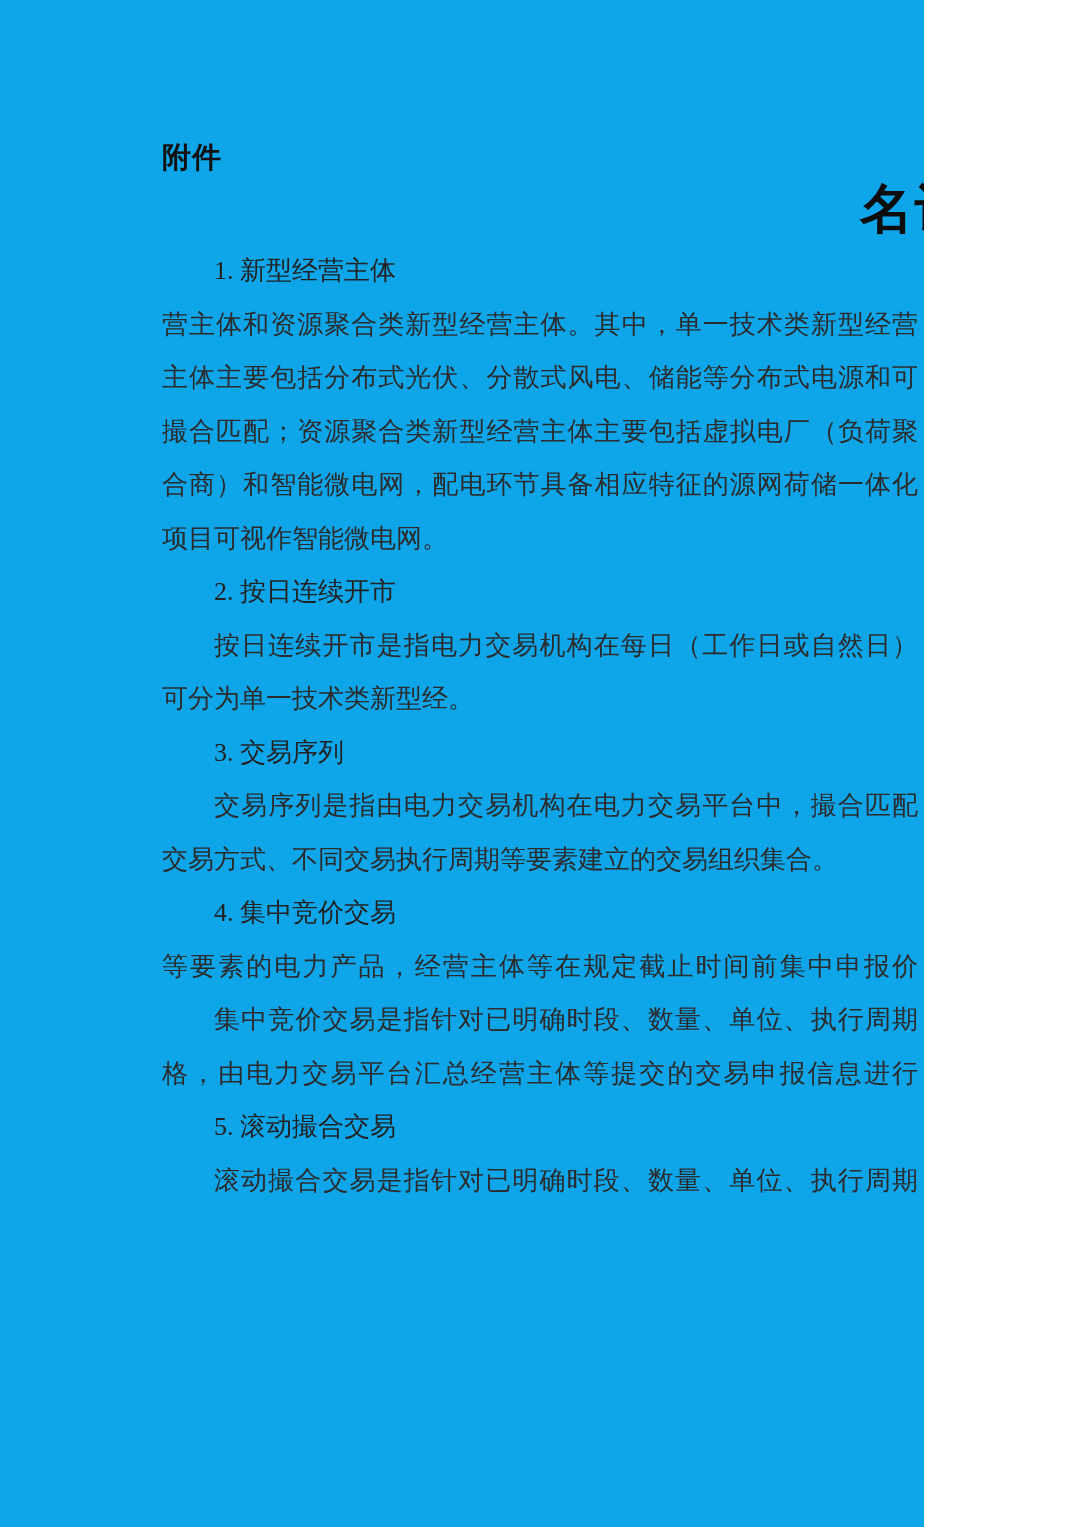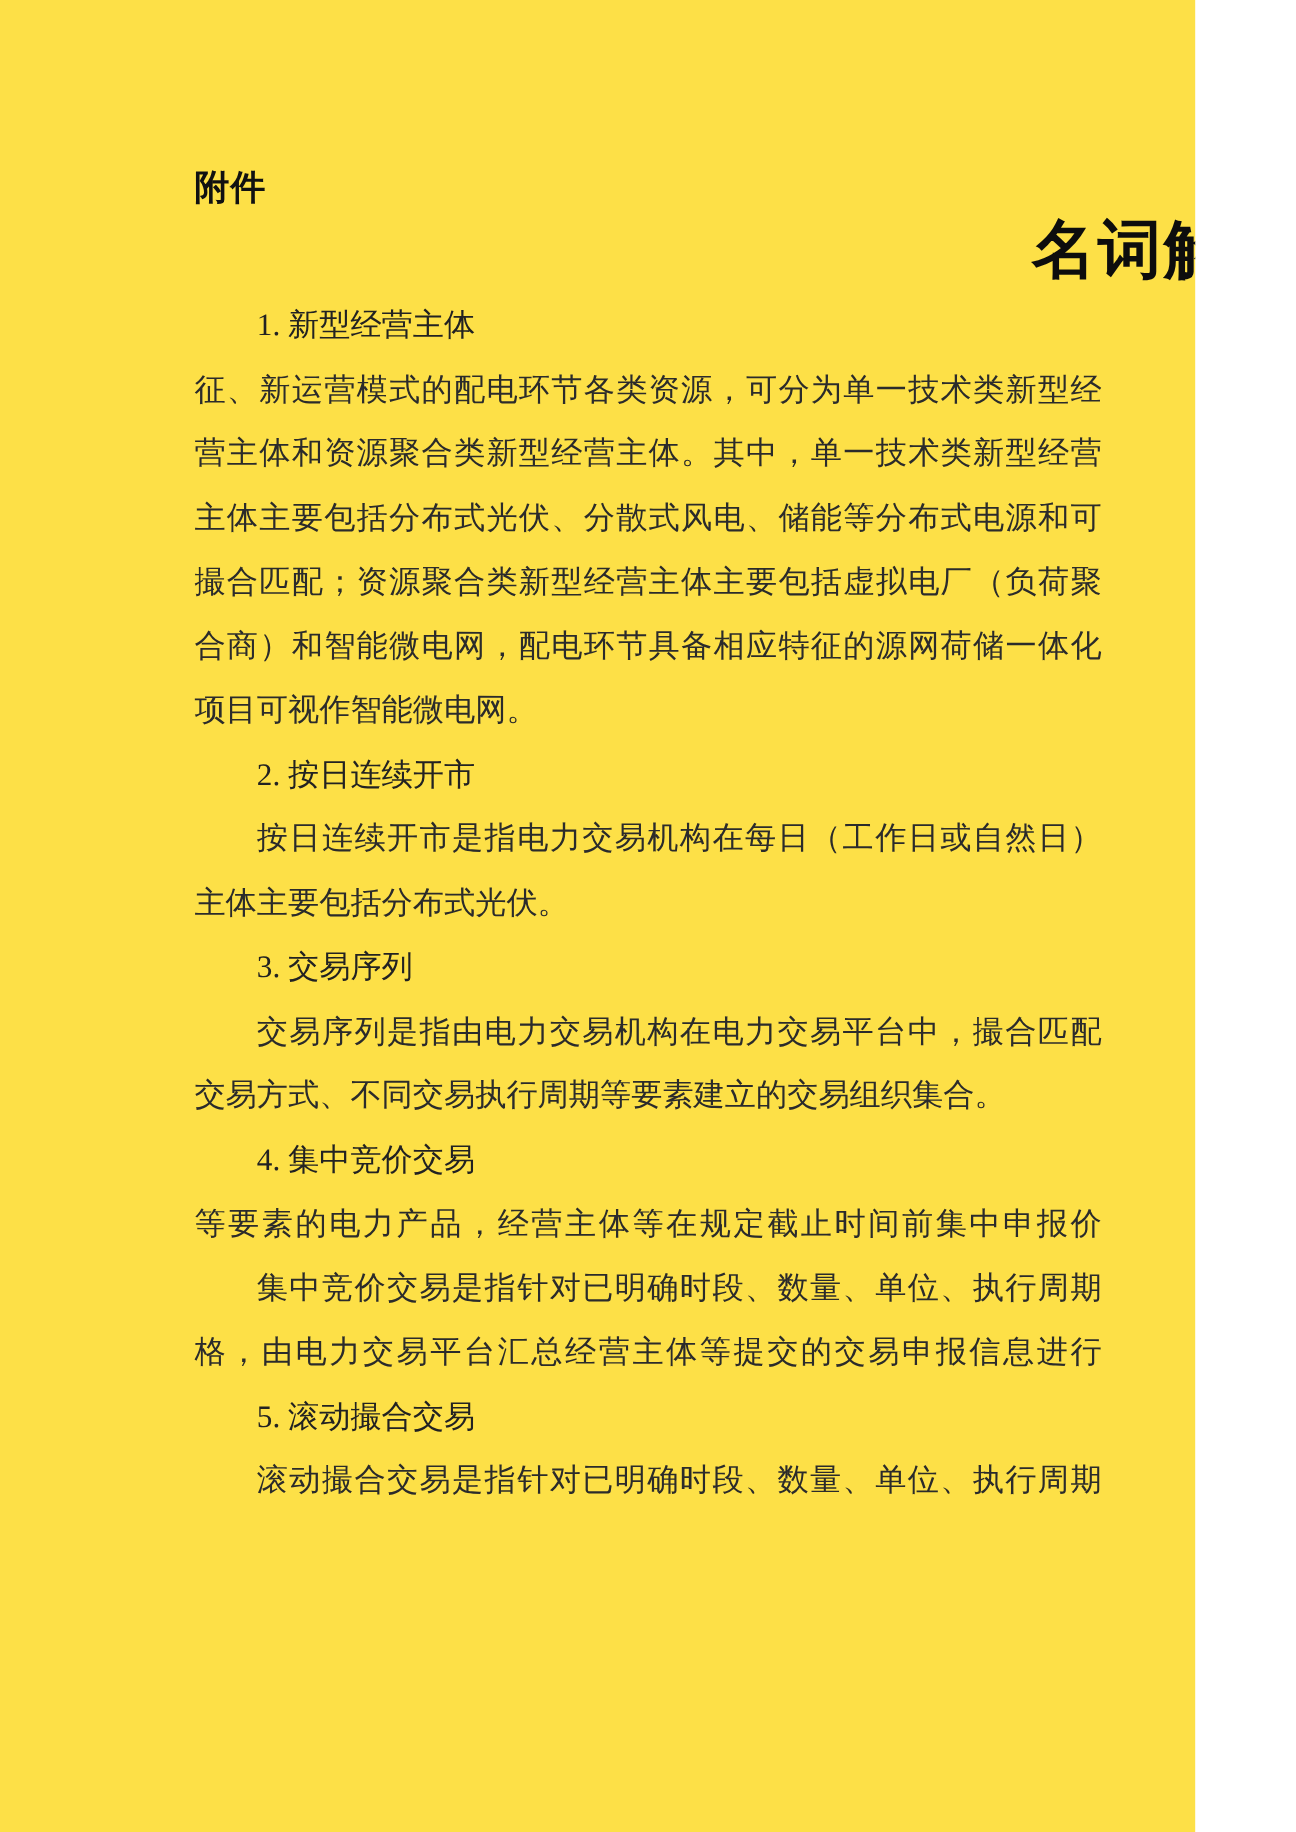--- a/index.html
+++ b/index.html
@@ -2,23 +2,23 @@
 <html><head>
 <meta charset="utf-8">
 <style>
   html, body {
     margin: 0;
     padding: 0;
     background: #ffffff;
   }
   .page {
     position: relative;
-    width: 996px;
+    width: 924px;
     height: 1527px;
-    background: #fde047;
+    background: #0ea5e9;
     overflow: hidden;
     font-family: "Liberation Serif", serif;
     color: #1c1c1c;
   }
   .attachment {
     position: absolute;
     left: 162px;
     top: 138px;
     font-family: "Liberation Sans", sans-serif;
     font-weight: 700;
@@ -75,30 +75,29 @@
 
 <div class="page">
 
   <div class="attachment">附件</div>
 
   <h1 class="doc-title">名词解释</h1>
 
   <div class="body-text">
 
     <div class="line heading">1. 新型经营主体</div>
-    <div class="line">征、新运营模式的配电环节各类资源，可分为单一技术类新型经</div>
     <div class="line">营主体和资源聚合类新型经营主体。其中，单一技术类新型经营</div>
     <div class="line">主体主要包括分布式光伏、分散式风电、储能等分布式电源和可</div>
     <div class="line">撮合匹配；资源聚合类新型经营主体主要包括虚拟电厂（负荷聚</div>
     <div class="line">合商）和智能微电网，配电环节具备相应特征的源网荷储一体化</div>
     <div class="line endline">项目可视作智能微电网。</div>
 
     <div class="line heading">2. 按日连续开市</div>
     <div class="line indent">按日连续开市是指电力交易机构在每日（工作日或自然日）</div>
-    <div class="line endline">主体主要包括分布式光伏。</div>
+    <div class="line endline">可分为单一技术类新型经。</div>
 
     <div class="line heading">3. 交易序列</div>
     <div class="line indent">交易序列是指由电力交易机构在电力交易平台中，撮合匹配</div>
     <div class="line endline">交易方式、不同交易执行周期等要素建立的交易组织集合。</div>
 
     <div class="line heading">4. 集中竞价交易</div>
     <div class="line">等要素的电力产品，经营主体等在规定截止时间前集中申报价</div>
     <div class="line indent">集中竞价交易是指针对已明确时段、数量、单位、执行周期</div>
     <div class="line">格，由电力交易平台汇总经营主体等提交的交易申报信息进行</div>
 

